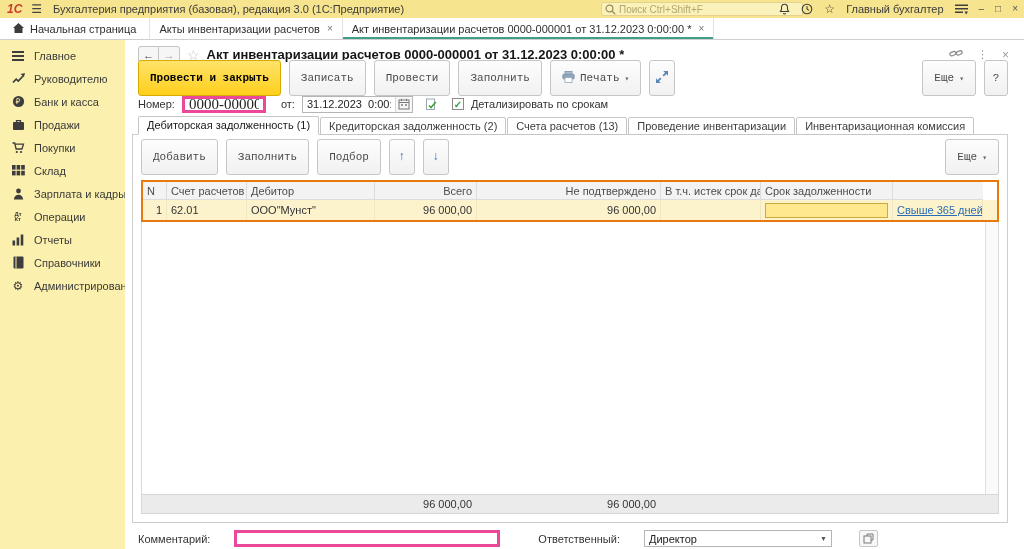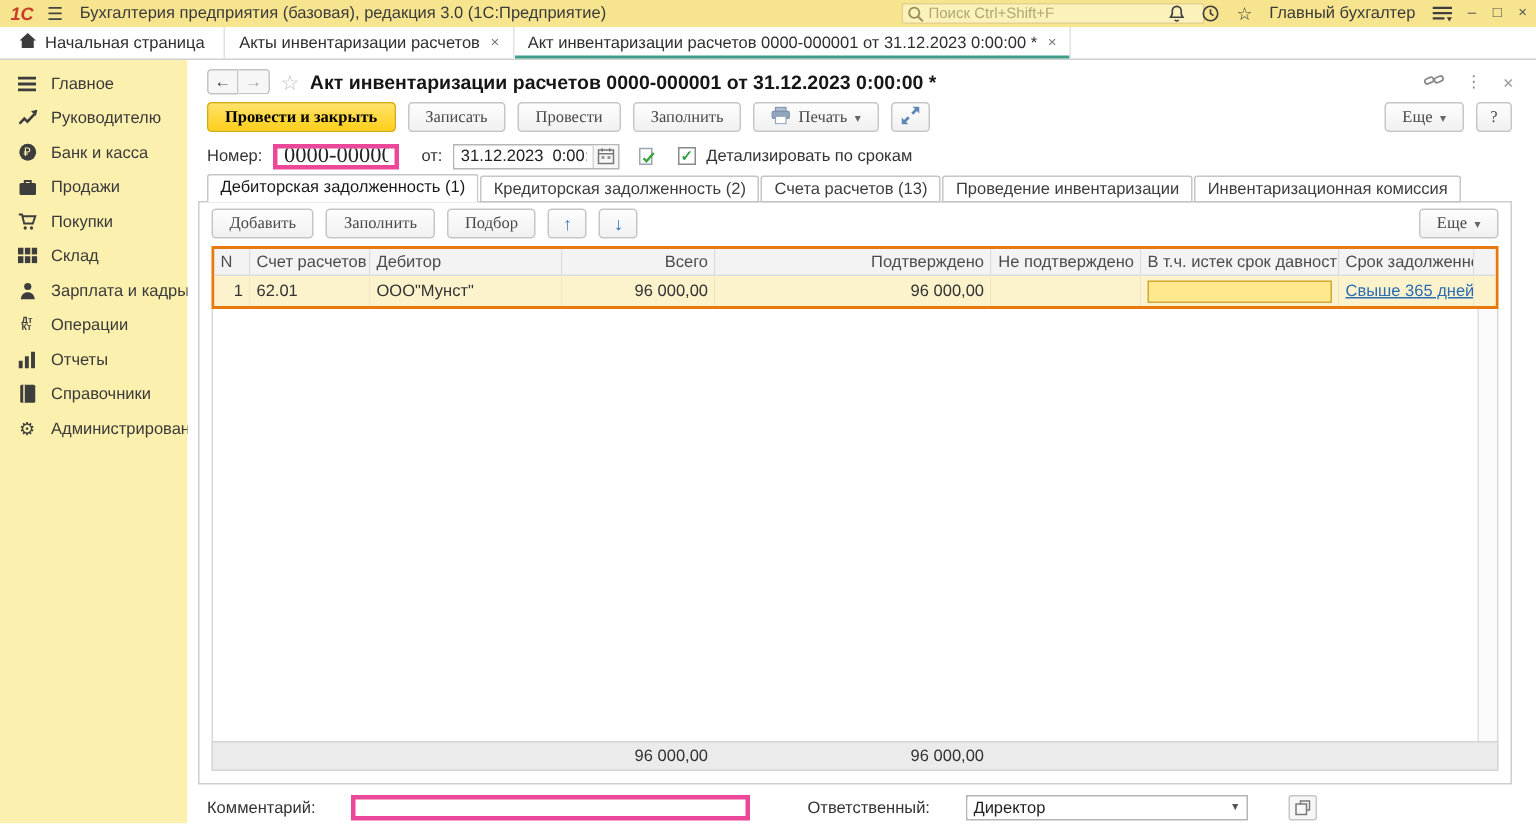--- a/index.html
+++ b/index.html
@@ -44,21 +44,21 @@
 .navbtn.back { border-radius:3px 0 0 3px; }
 .navbtn.fwd { border-radius:0 3px 3px 0; border-left:none; color:#a5a5a5; }
 .fav-star { color:#c2c2c2; font-size:14px; line-height:1; }
 .doc-title { font-weight:bold; font-size:13px; color:#161616; white-space:nowrap; overflow:hidden; }
 .head-ic { margin-left:auto; display:flex; gap:14px; align-items:center; padding-right:5px; color:#8a8a8a; }
 .kebab { font-size:11px; color:#8a8a8a; }
 .formx { font-size:12px; color:#9a9a9a; }
 
 
 .cmdbar { height:28px; display:flex; align-items:center; gap:8px; padding:3px 16px 3px 13px; }
-.btn { height:20px; border:1px solid #c6c6c6; border-radius:3px; background:linear-gradient(#fdfdfd,#f1f1f1); color:#4a4a4a; padding:0 11px; display:inline-flex; align-items:center; gap:5px; font-size:11px; font-family:Liberation Serif, serif; white-space:nowrap; }
+.btn { height:36px; border:1px solid #c6c6c6; border-radius:3px; background:linear-gradient(#fdfdfd,#f1f1f1); color:#4a4a4a; padding:0 11px; display:inline-flex; align-items:center; gap:5px; font-size:11px; font-family:Liberation Mono, monospace; white-space:nowrap; }
 .btn.primary { background:linear-gradient(#ffe36a,#fecf1b); border-color:#d8ab00; color:#000; font-weight:bold; }
 .btn.icon-only { padding:0; width:26px; justify-content:center; }
 .btn.help { padding:0; width:24px; justify-content:center; }
 .caret { font-size:8px; color:#666; }
 .spacer { flex:1; }
 
 
 .fieldrow { height:24px; display:flex; align-items:center; padding:0 13px; gap:7px; }
 .txt { height:17px; border:3px solid #ec4899; font-size:15px; font-family:Liberation Serif, serif; padding:0 4px; outline:none; color:#222; }
 .num-input { width:84px; margin-right:8px; }
@@ -382,21 +382,20 @@
         </button>
       </div>
 
       <div class="grid-wrap">
         <div class="sel-frame">
           <div class="grid-row">
             <div class="hc">N</div>
             <div class="hc">Счет расчетов</div>
             <div class="hc">Дебитор</div>
             <div class="hc r">Всего</div>
-            <div class="hc r">Подтверждено</div>
             <div class="hc r">Не подтверждено</div>
             <div class="hc">В т.ч. истек срок давности</div>
             <div class="hc">Срок задолженности</div>
             <div class="hc"></div>
           </div>
           <div class="grid-row">
             <div class="dc n">1</div>
             <div class="dc">62.01</div>
             <div class="dc">ООО"Мунст"</div>
             <div class="dc r">96 000,00</div>

